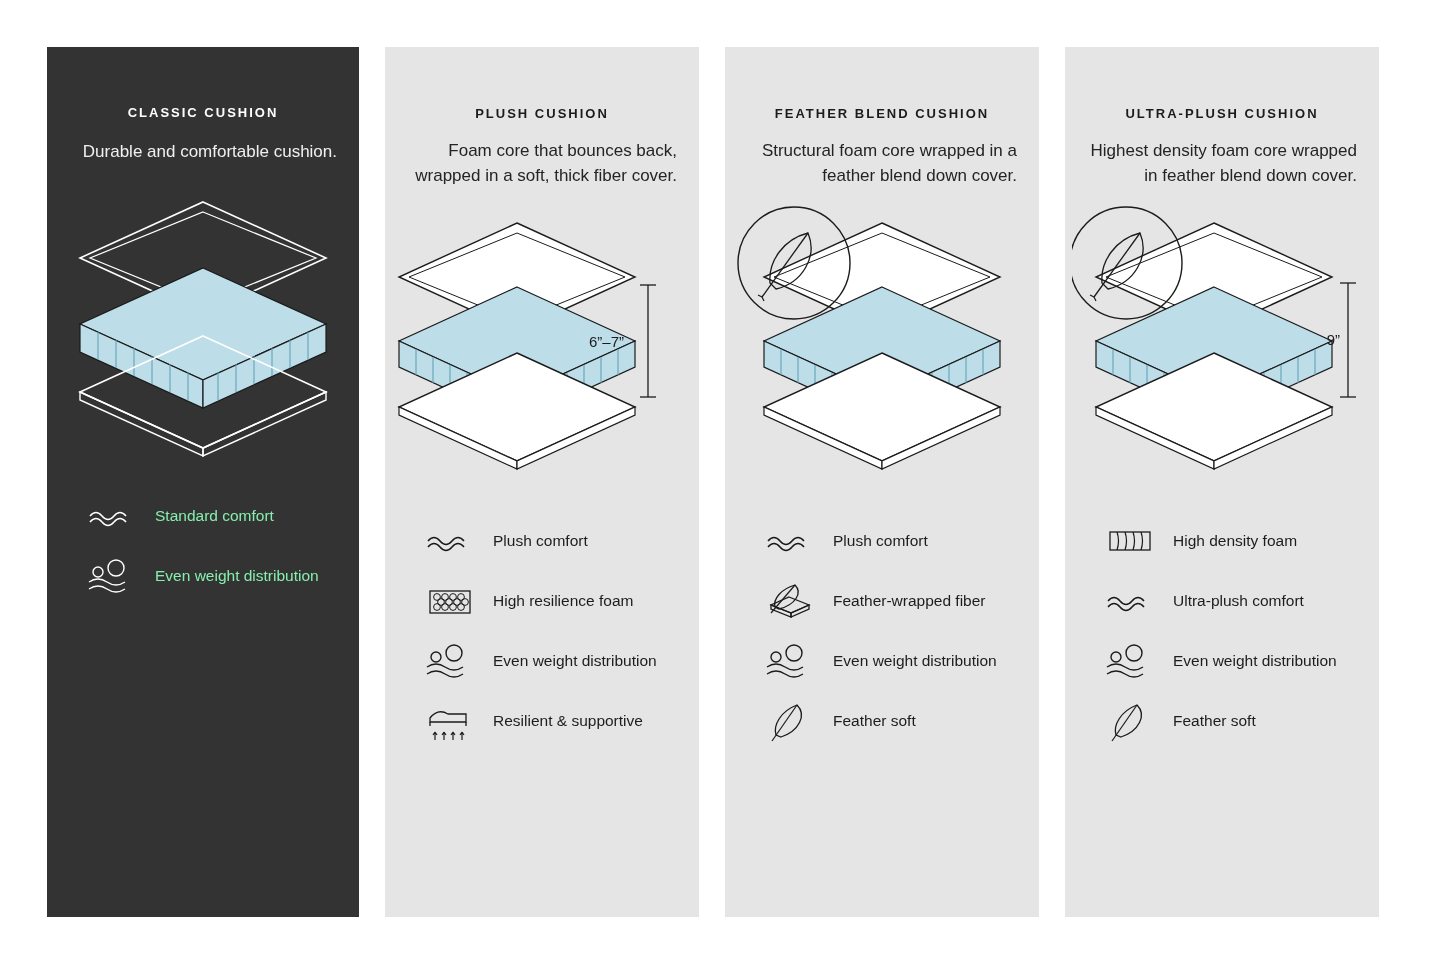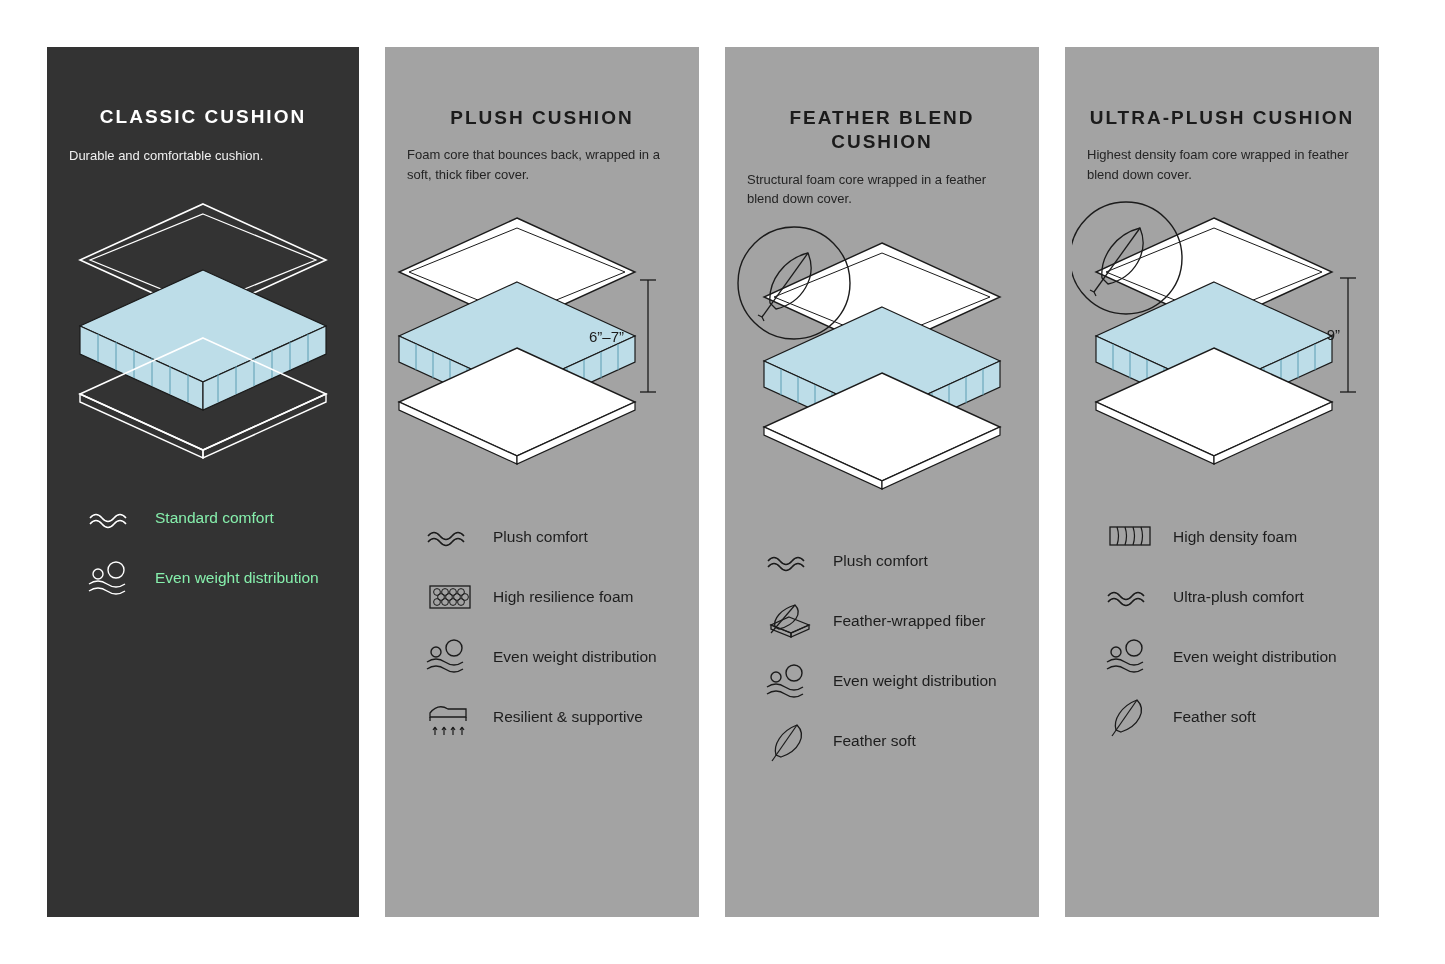--- a/index.html
+++ b/index.html
@@ -24,46 +24,46 @@
     gap: 0px;
     padding: 47px 40px 0 47px;
     box-sizing: border-box;
   }
   .card {
     position: relative;
     width: 315px;
     height: 870px;
     margin-right: 26px;
     box-sizing: border-box;
-    background: #a3a3a3;
+    background: #e5e5e5;
     padding: 0;
     overflow: hidden;
   }
   .card.dark {
     background: #333333;
     width: 313px;
   }
   .card-title {
     text-align: center;
-    font-size: 19px;
+    font-size: 13px;
     font-weight: bold;
     letter-spacing: 2.0px;
     color: #1b1b1b;
     padding: 0 18px;
     margin-top: 59px;
     line-height: 1.28;
     text-transform: uppercase;
   }
   .card.dark .card-title {
     color: #ffffff;
     margin-top: 58px;
   }
   .card-desc {
-    text-align: left;
-    font-size: 13px;
+    text-align: right;
+    font-size: 17px;
     color: #242424;
     padding: 0 22px;
     margin-top: 15px;
     line-height: 1.5;
   }
   .card.dark .card-desc {
     color: #f0f0f0;
     margin-top: 17px;
   }
 

